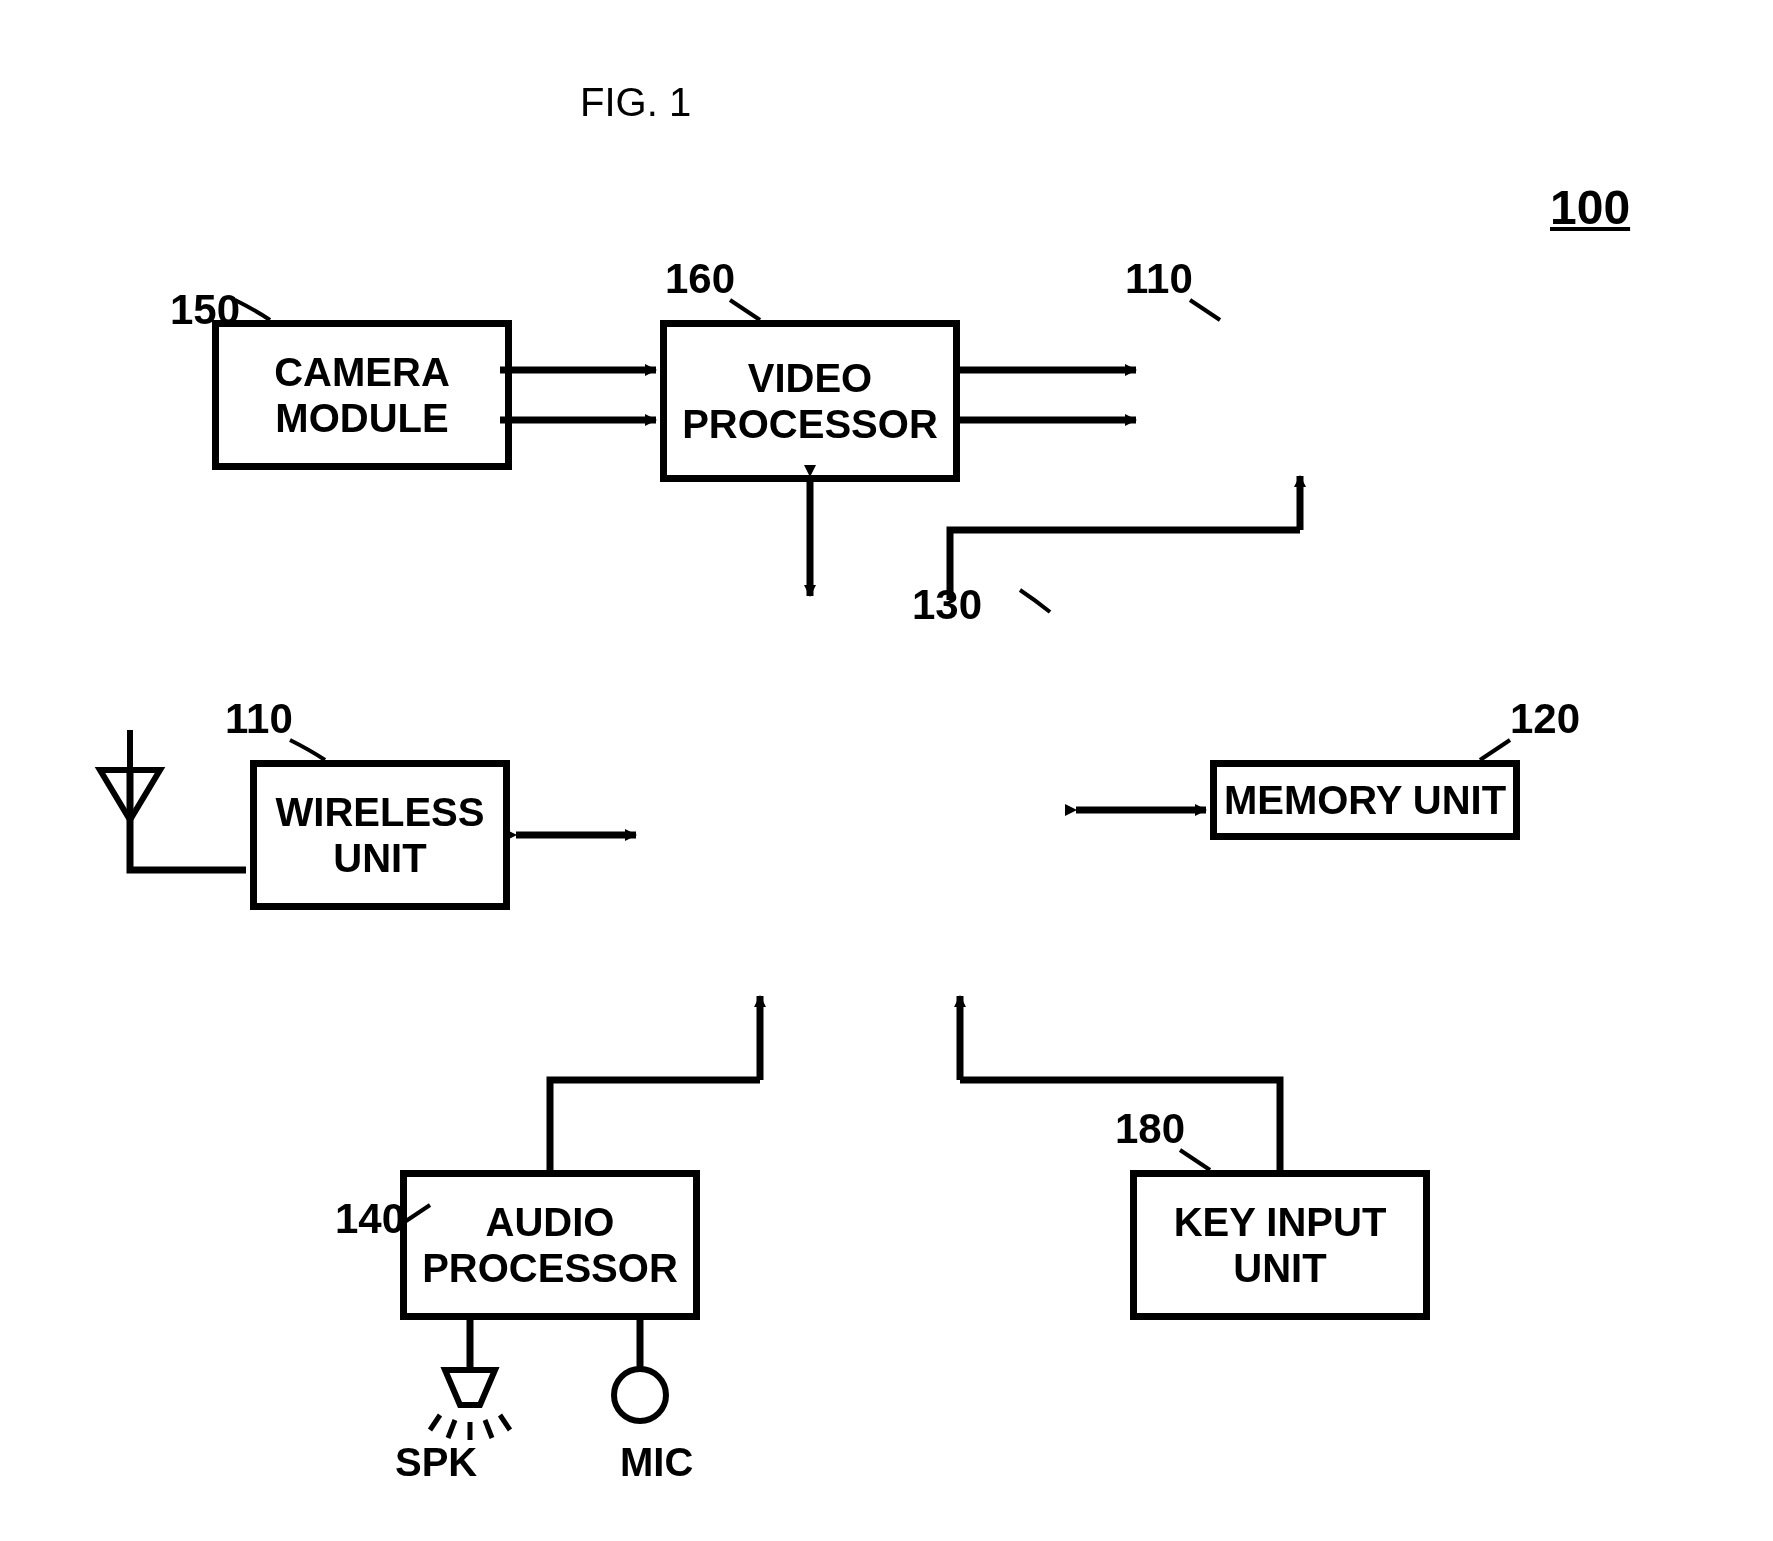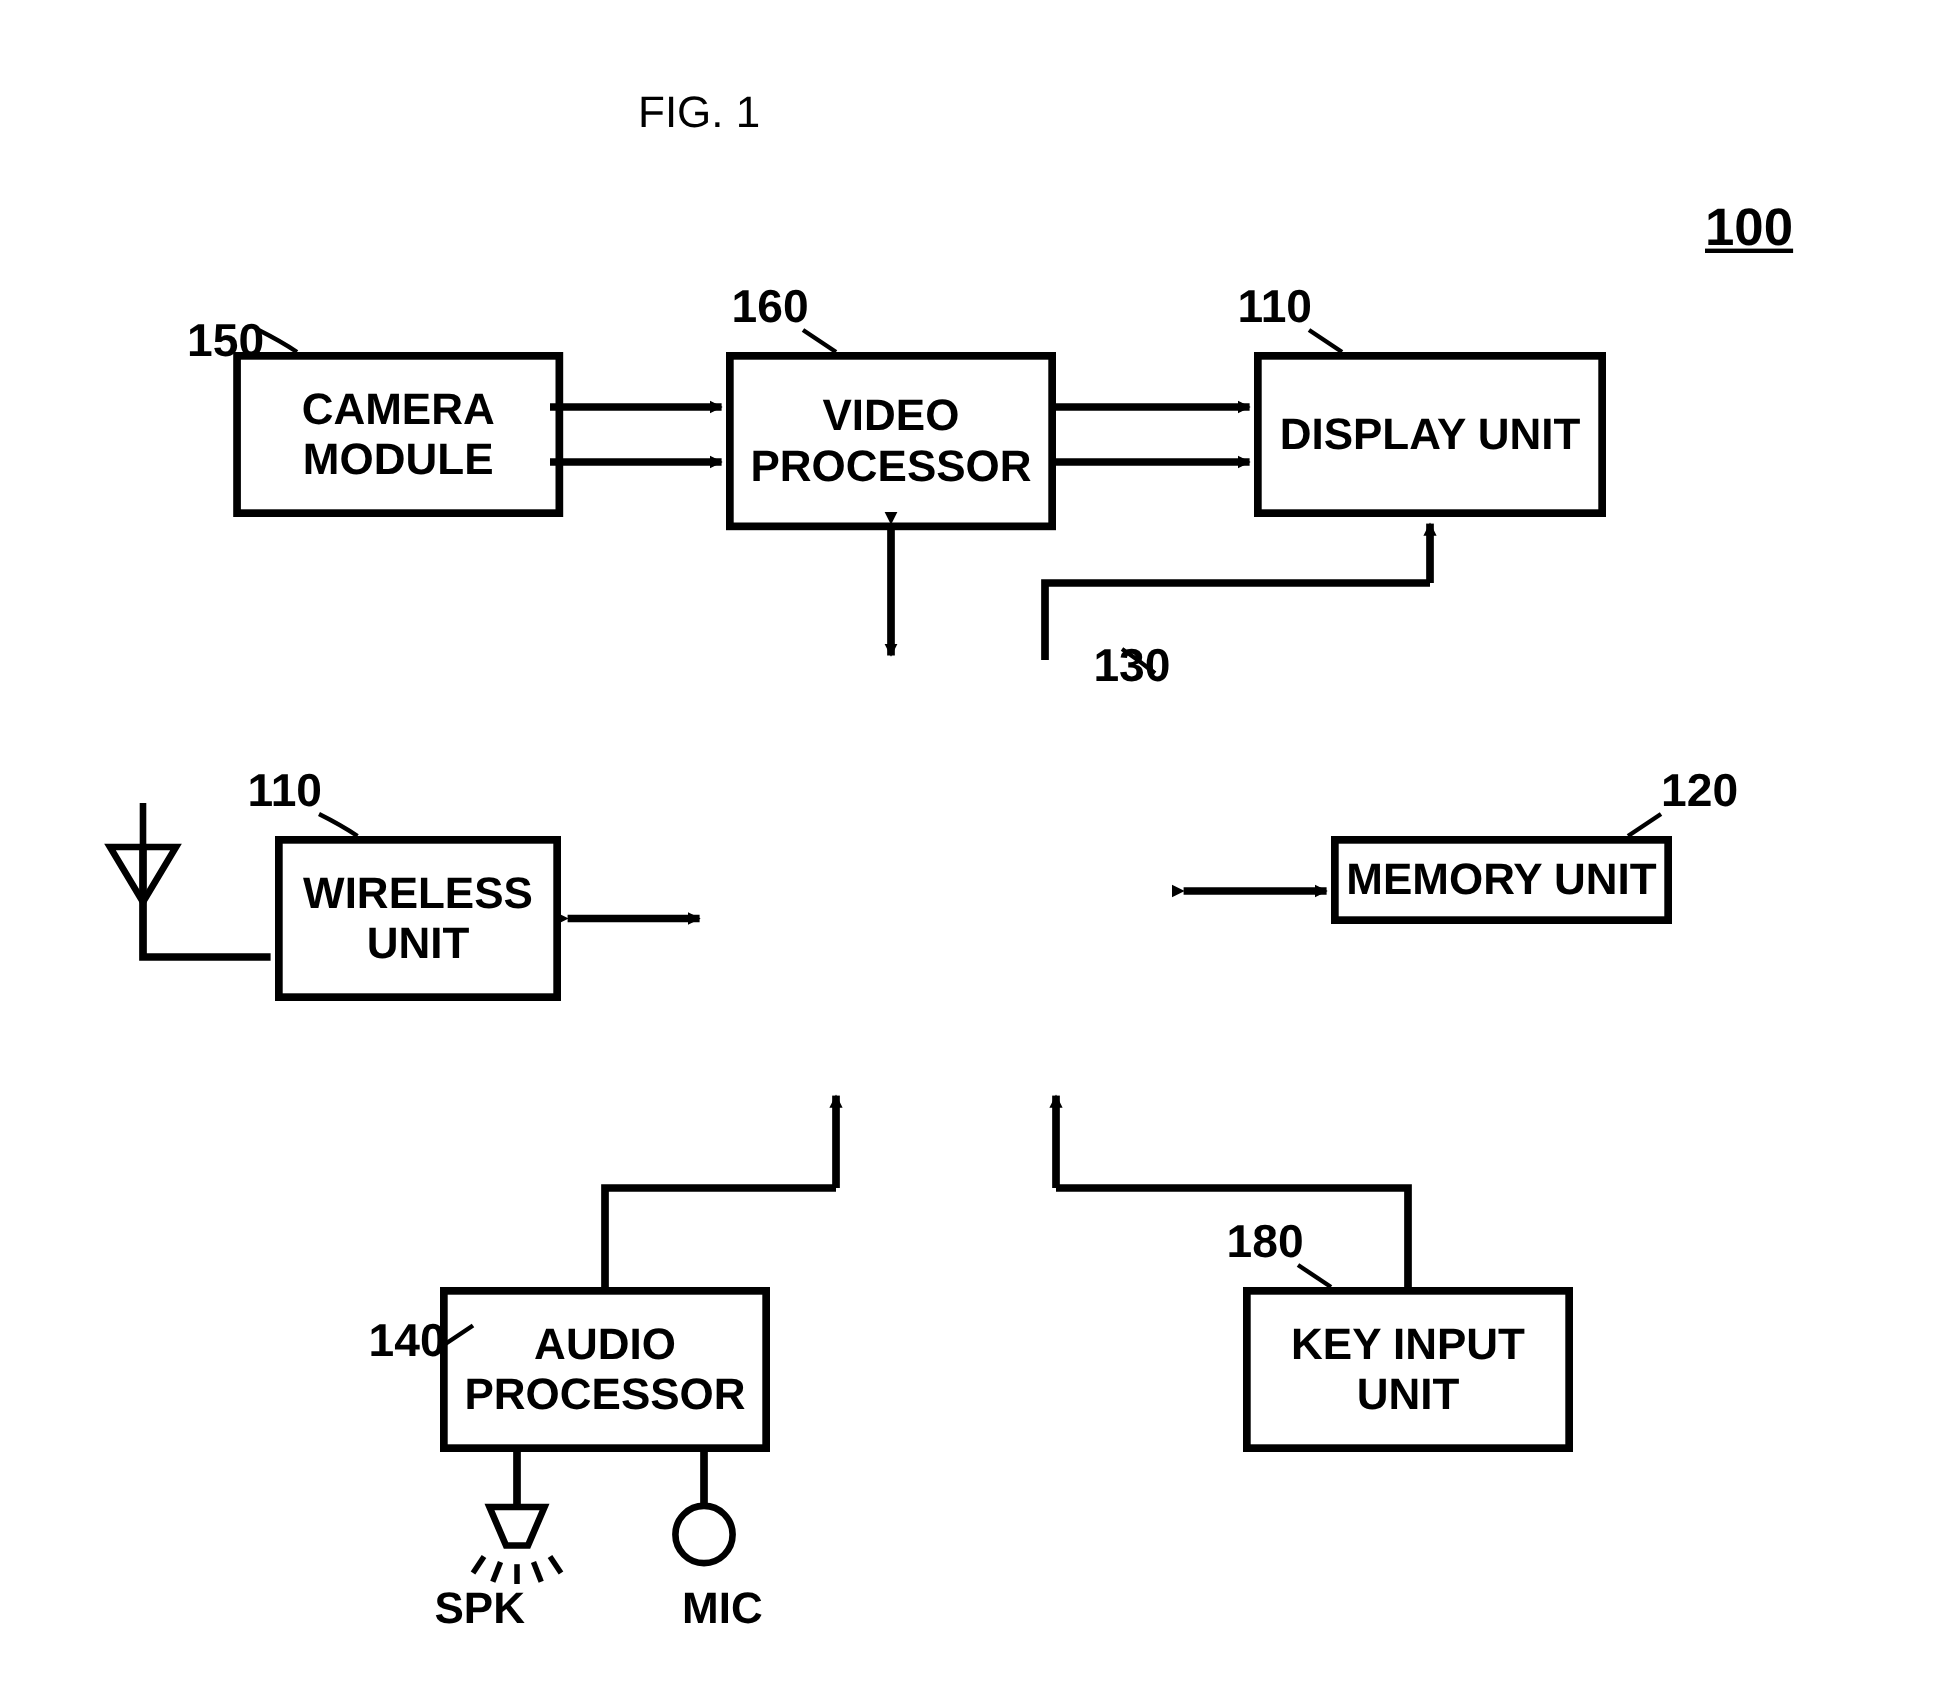--- a/index.html
+++ b/index.html
@@ -68,32 +68,29 @@
 MODULE</span>
   </div>
   <div class="ref" style="left:170px; top:255px;margin-top:31px;">150</div>
 
   <div class="block" style="left:660px; top:320px; width:300px; height:162px;">
     <span style="white-space:pre-line;">VIDEO
 PROCESSOR</span>
   </div>
   <div class="ref" style="left:665px; top:255px;">160</div>
 
-  <div class="block" style="left:1140px; top:320px; width:320px; height:150px;">
-    <span>DISPLAY UNIT</span>
-  </div>
   <div class="ref" style="left:1125px; top:255px;">110</div>
 
   <div class="block" style="left:250px; top:760px; width:260px; height:150px;">
     <span style="white-space:pre-line;">WIRELESS
 UNIT</span>
   </div>
   <div class="ref" style="left:225px; top:695px;">110</div>
 
-  <div class="ref" style="left:994px; top:545px;margin-top:36px;">130</div>
+  <div class="ref" style="left:912px; top:545px;margin-top:36px;">130</div>
 
   <div class="block" style="left:1210px; top:760px; width:310px; height:80px;">
     <span>MEMORY UNIT</span>
   </div>
   <div class="ref" style="left:1510px; top:695px;">120</div>
 
   <div class="block" style="left:400px; top:1170px; width:300px; height:150px;">
     <span style="white-space:pre-line;">AUDIO
 PROCESSOR</span>
   </div>

